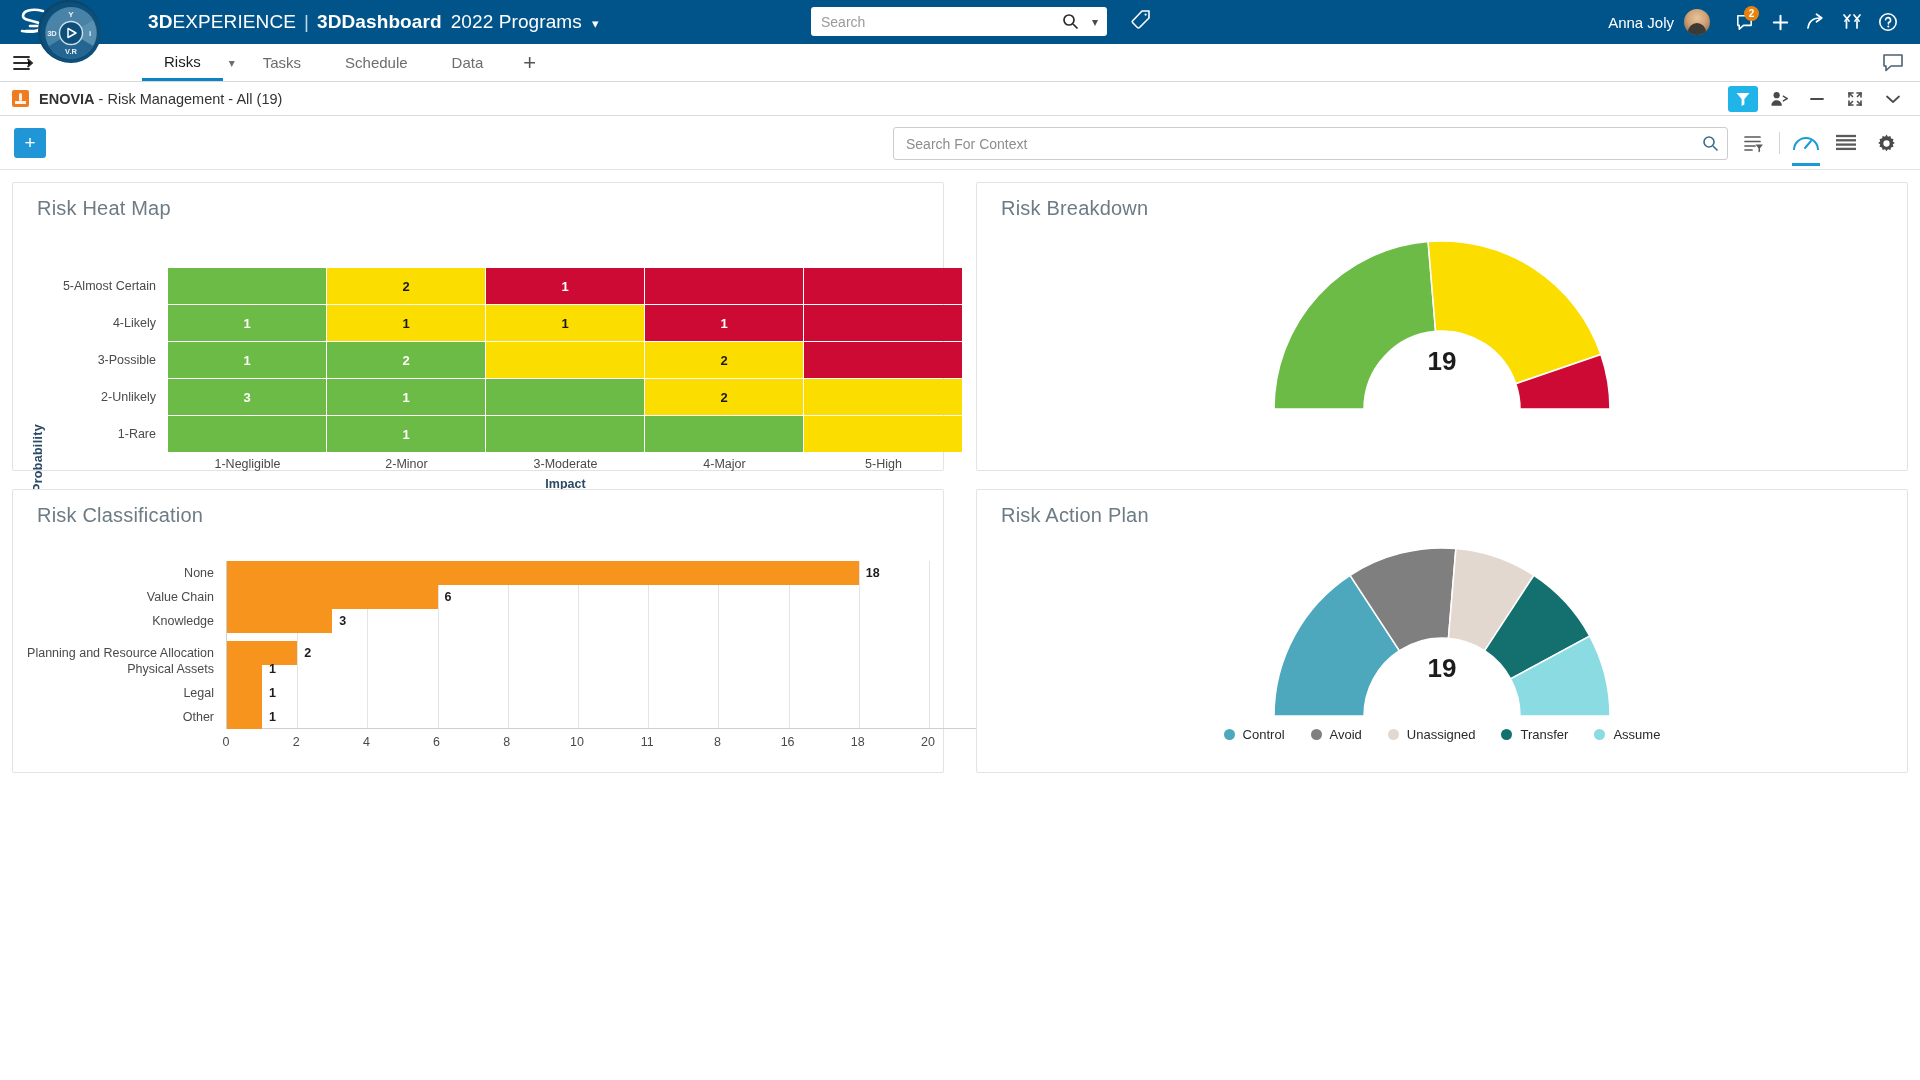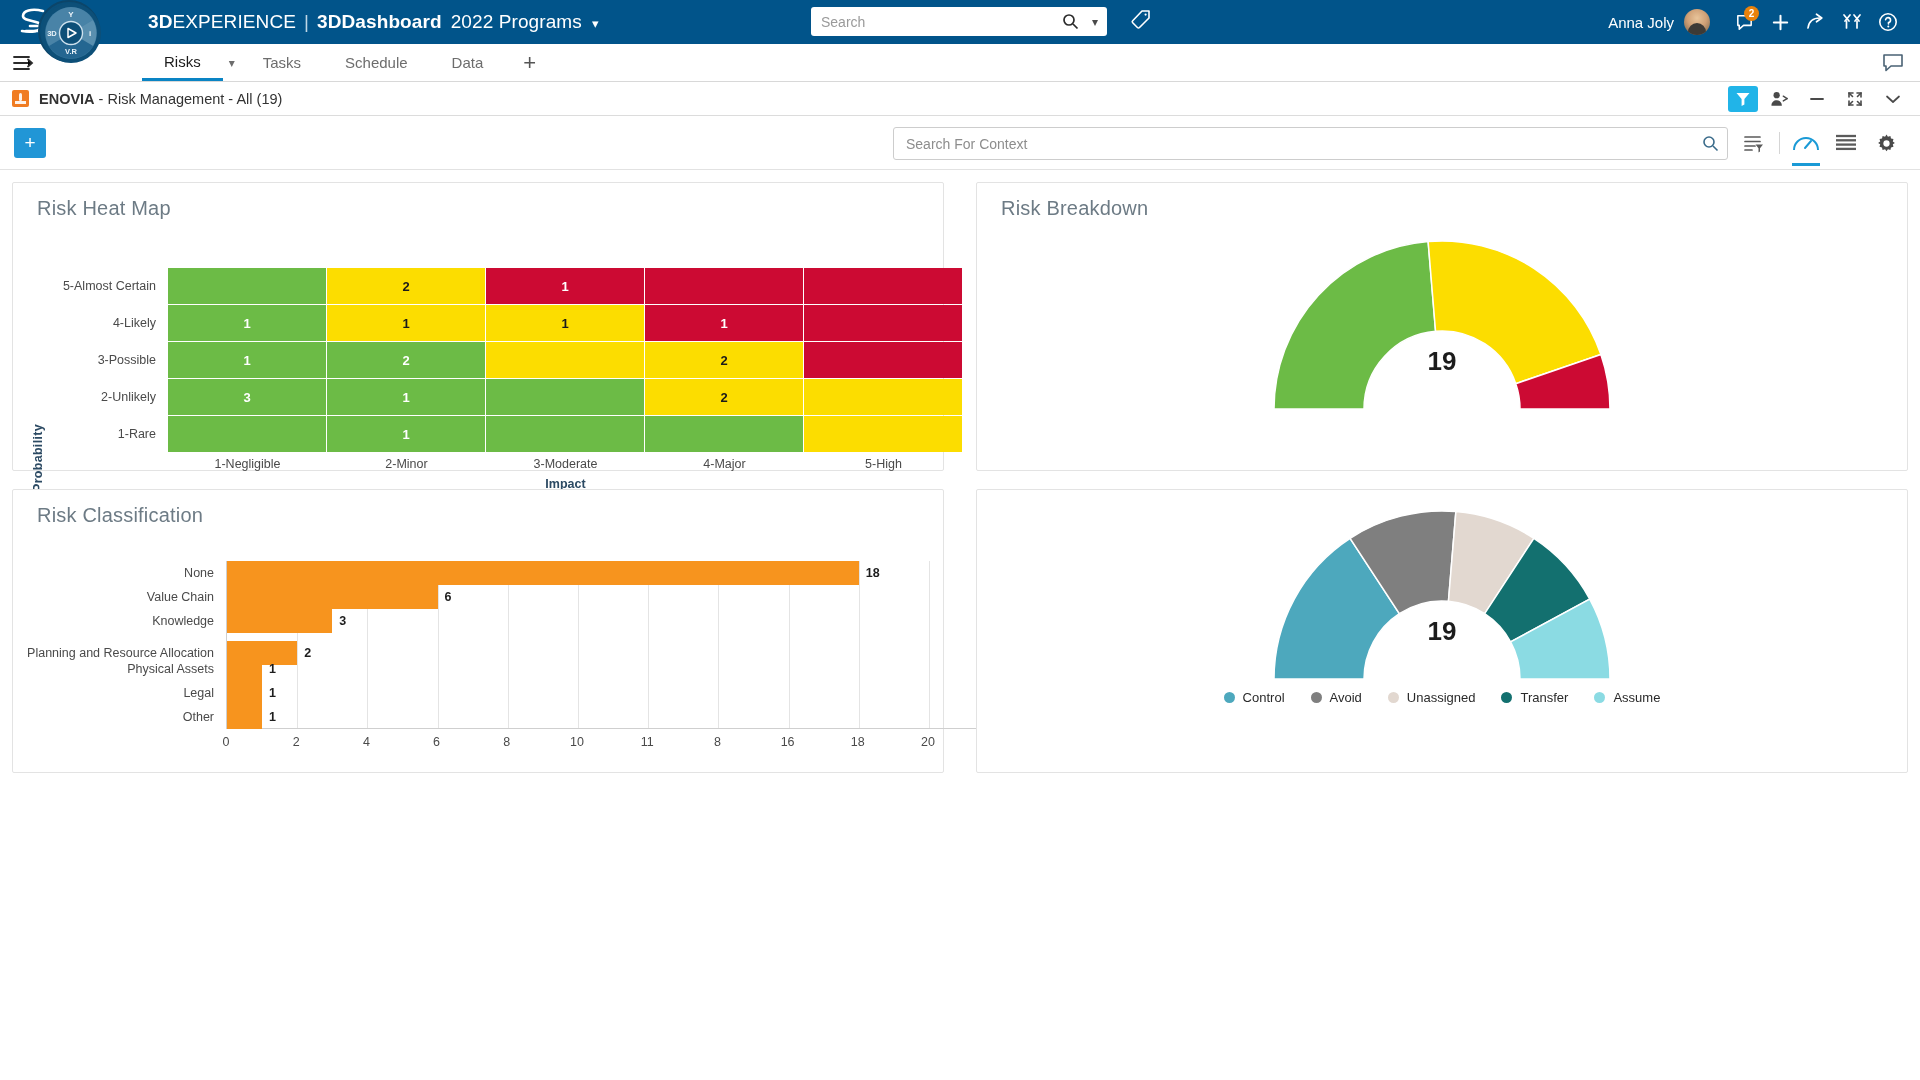--- a/index.html
+++ b/index.html
@@ -603,20 +603,21 @@
             <span style="left: 421.2px;">11</span>
             <span style="left: 491.4px;">8</span>
             <span style="left: 561.6px;">16</span>
             <span style="left: 631.8px;">18</span>
             <span style="left: 702px;">20</span>
           </div>
       </div>
     </div>
 
     <div class="card right">
+      <div class="card-title">Risk Action Plan</div>
       <div class="donut-wrap">
         <div class="donut-svg" id="donut-2"><svg width="340" height="180" viewBox="0 0 340 180">
               <path d="M 2 174.99999999999997 A 168 168 0 0 1 78.11270943543232 34.356031651895194 L 127.33804366645072 109.70101469552276 A 78 78 0 0 0 92 175 Z" fill="#4da8bd" stroke="#ffffff" stroke-width="1.5"></path>
               <path d="M 78.11270943543232 34.356031651895194 A 168 168 0 0 1 183.8733300393518 7.573805174879453 L 176.44118894684192 97.26640954547975 A 78 78 0 0 0 127.33804366645072 109.70101469552276 Z" fill="#7f7f7f" stroke="#ffffff" stroke-width="1.5"></path>
               <path d="M 183.8733300393518 7.573805174879453 A 168 168 0 0 1 261.8872905645677 34.356031651895194 L 212.66195633354928 109.70101469552276 A 78 78 0 0 0 176.44118894684192 97.26640954547975 Z" fill="#e2d8d0" stroke="#ffffff" stroke-width="1.5"></path>
               <path d="M 261.8872905645677 34.356031651895194 A 168 168 0 0 1 317.7515902026902 95.04083796977162 L 238.59895259410615 137.87610334310824 A 78 78 0 0 0 212.66195633354928 109.70101469552276 Z" fill="#13706f" stroke="#ffffff" stroke-width="1.5"></path>
               <path d="M 317.7515902026902 95.04083796977162 A 168 168 0 0 1 338 175 L 248 175 A 78 78 0 0 0 238.59895259410615 137.87610334310824 Z" fill="#8bdbe3" stroke="#ffffff" stroke-width="1.5"></path>
             </svg></div>
         <div class="donut-center">19</div>
         <div class="legend" id="legend-2">

